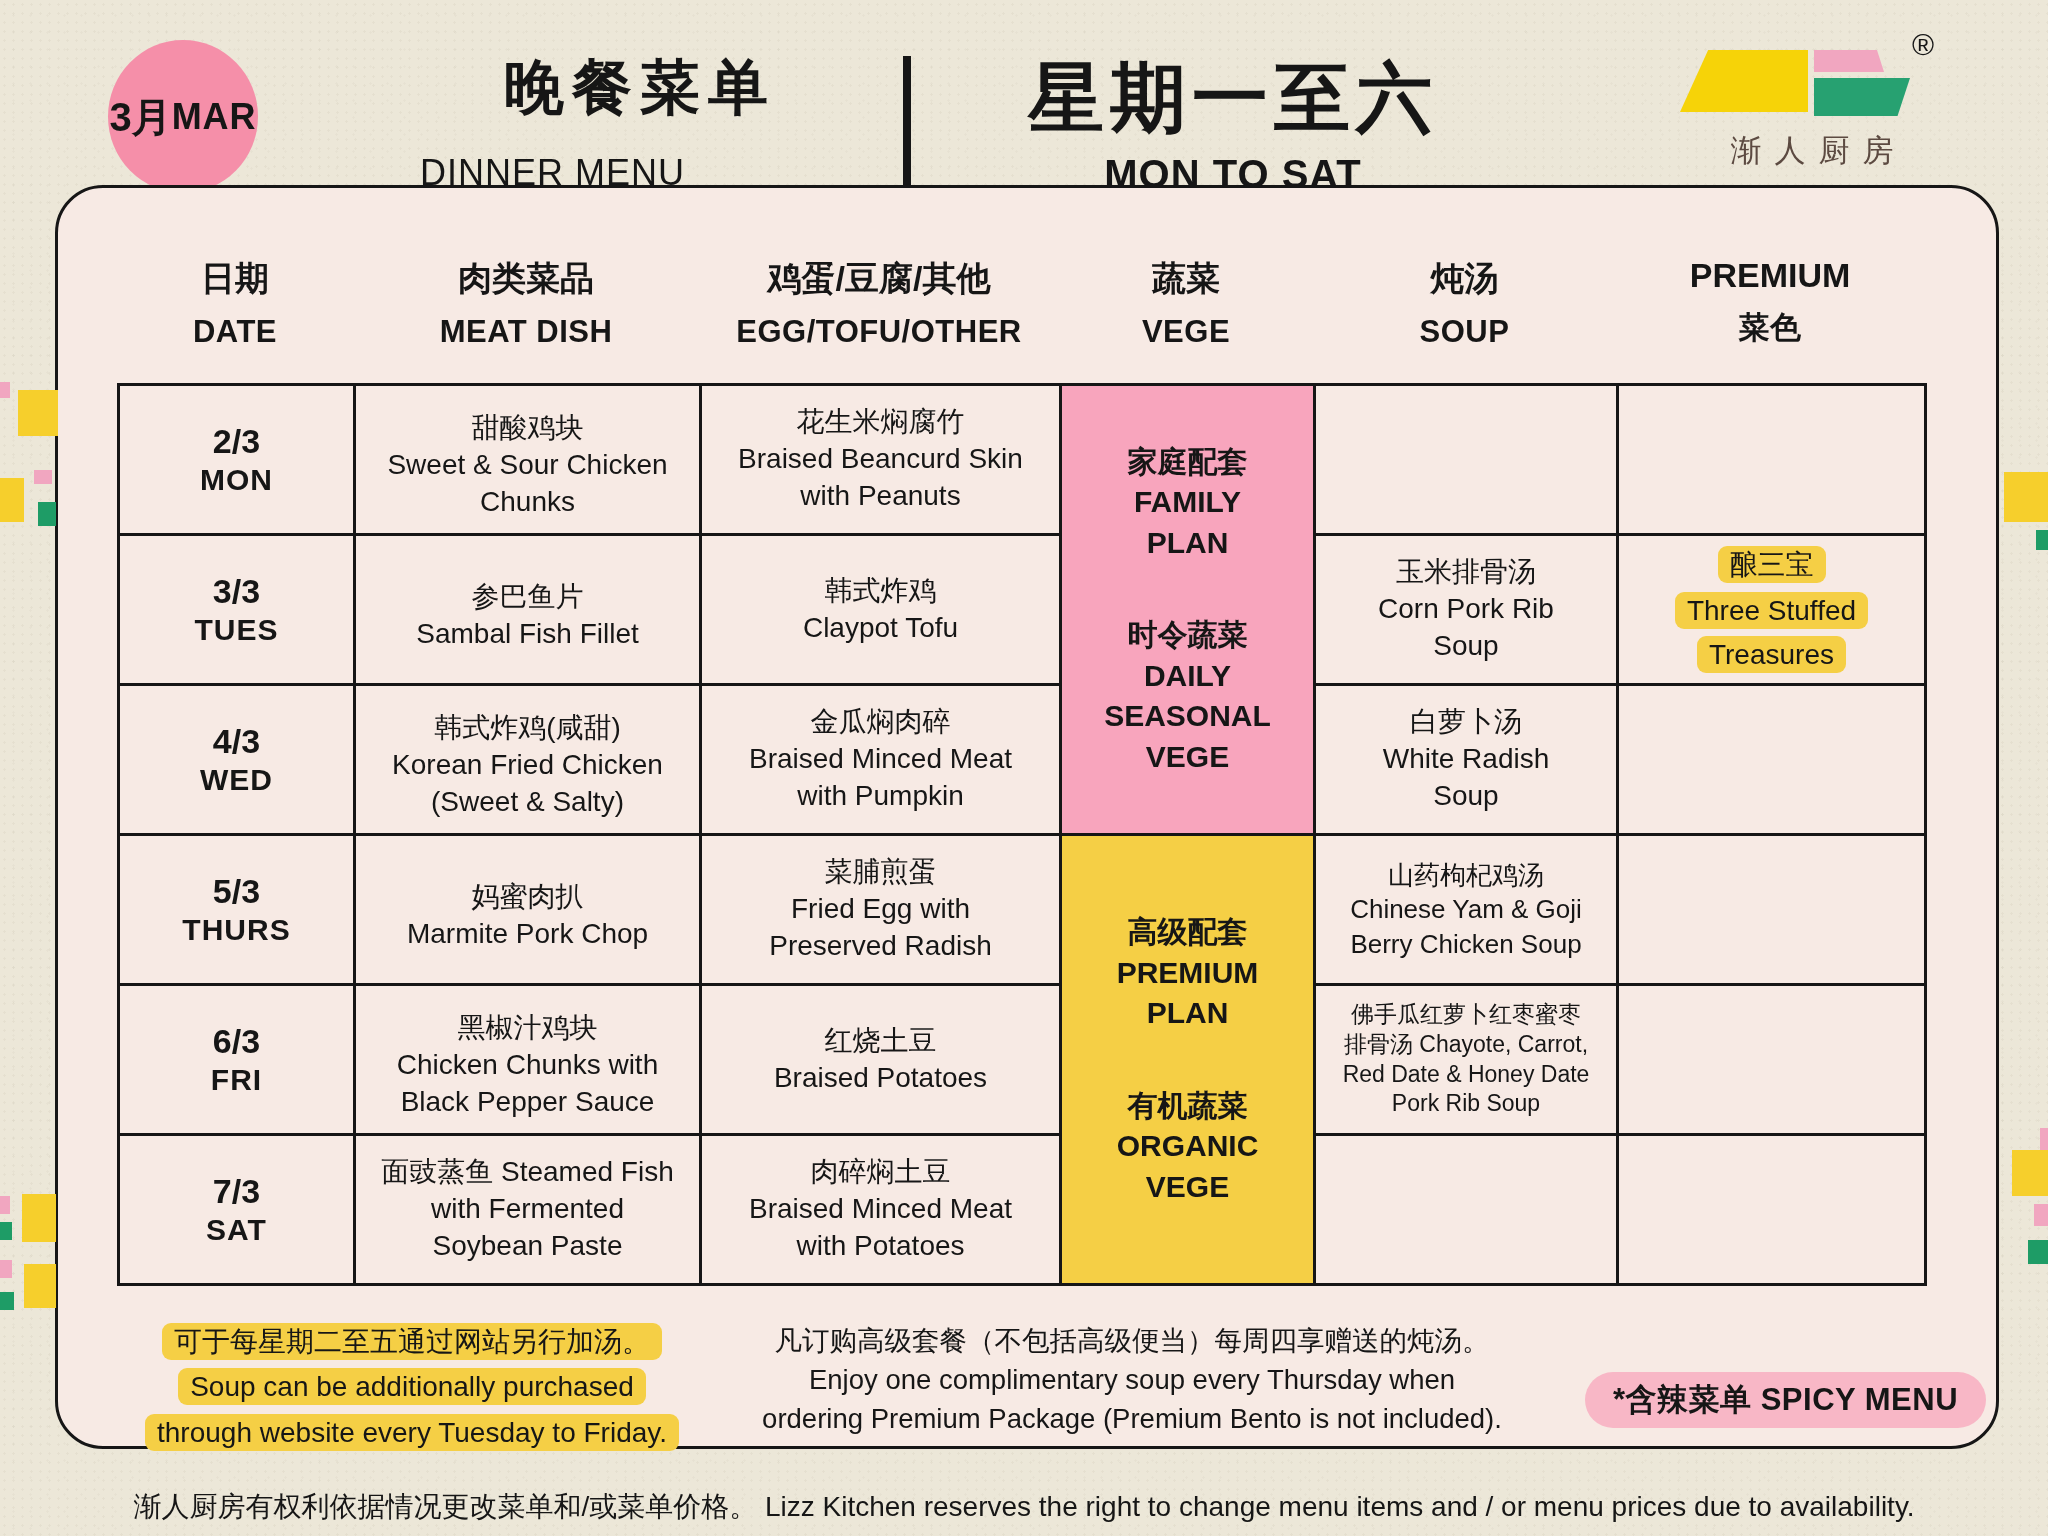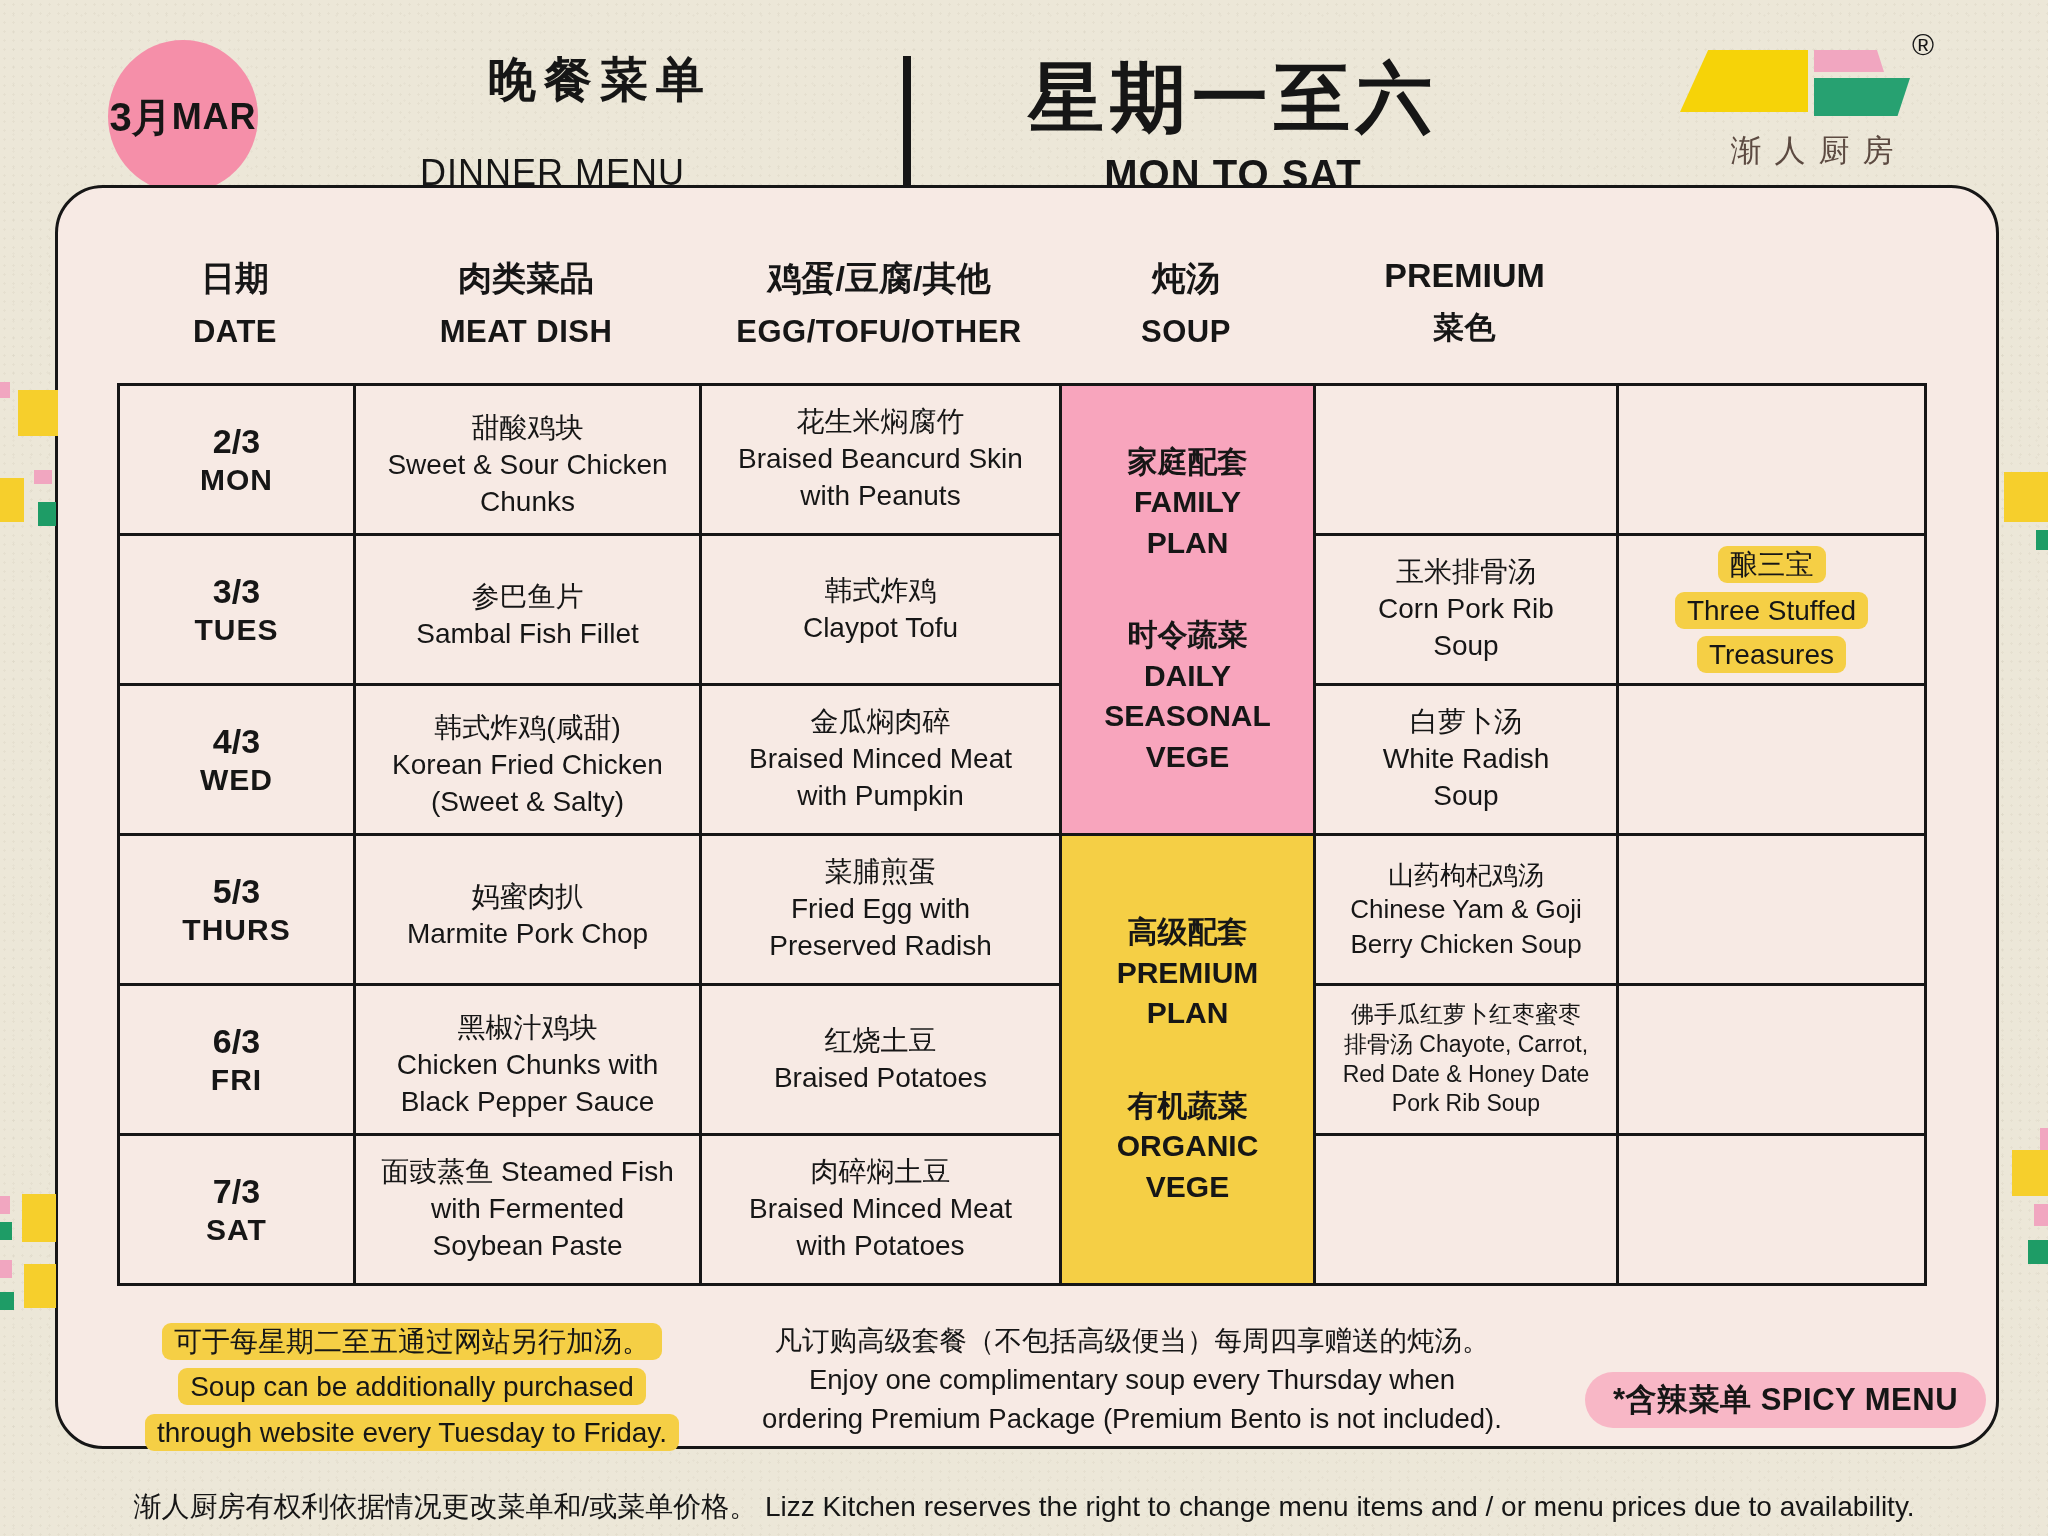--- a/index.html
+++ b/index.html
@@ -11,21 +11,21 @@
       radial-gradient(rgba(120,110,80,.06) 1px, transparent 1.3px),
       radial-gradient(rgba(120,110,80,.045) 1px, transparent 1.3px);
     background-size:9px 9px,17px 17px;background-position:0 0,5px 7px;
   }
   .abs{position:absolute;}
   
   .month-circle{left:108px;top:40px;width:150px;height:153px;border-radius:50%;
     background:#f58fa9;display:flex;flex-direction:row;align-items:center;justify-content:center;}
   .month-zh{font-size:40px;font-weight:700;line-height:1.1;}
   .month-en{font-size:36px;font-weight:700;line-height:1.1;letter-spacing:1px;}
-  .title-zh{left:400px;top:48px;width:400px;text-align:center;font-size:48px;font-weight:700;
+  .title-zh{left:440px;top:48px;width:400px;text-align:center;font-size:60px;font-weight:700;
     letter-spacing:8px;font-family:"DejaVu Serif","Liberation Serif",serif;}
   .title-en{left:420px;top:152px;width:400px;font-size:36px;font-weight:400;letter-spacing:1px;}
   .hdr-divider{left:903px;top:56px;width:8px;height:138px;background:#161616;}
   .range-zh{left:1023px;top:48px;width:420px;text-align:center;font-size:76px;font-weight:700;
     letter-spacing:6px;font-family:"DejaVu Serif","Liberation Serif",serif;}
   .range-en{left:1023px;top:152px;width:420px;text-align:center;font-size:40px;font-weight:700;letter-spacing:1px;}
   
   .logo{left:1672px;top:34px;width:280px;}
   .logo-shapes{position:relative;height:82px;}
   .logo-shapes div{position:absolute;}
@@ -113,20 +113,24 @@
   </div>
   <div class="colhead">
     <div class="l1">肉类菜品</div>
     <div class="l2">MEAT DISH</div>
   </div>
   <div class="colhead">
     <div class="l1">鸡蛋/豆腐/其他</div>
     <div class="l2">EGG/TOFU/OTHER</div>
   </div>
   <div class="colhead">
+    <div class="l1">蔬菜</div>
+    <div class="l2">VEGE</div>
+  </div>
+  <div class="colhead">
     <div class="l1">炖汤</div>
     <div class="l2">SOUP</div>
   </div>
   <div class="colhead">
     <div class="l1">PREMIUM</div>
     <div class="l2">菜色</div>
   </div>
 </div>
 
 <table class="menu">

